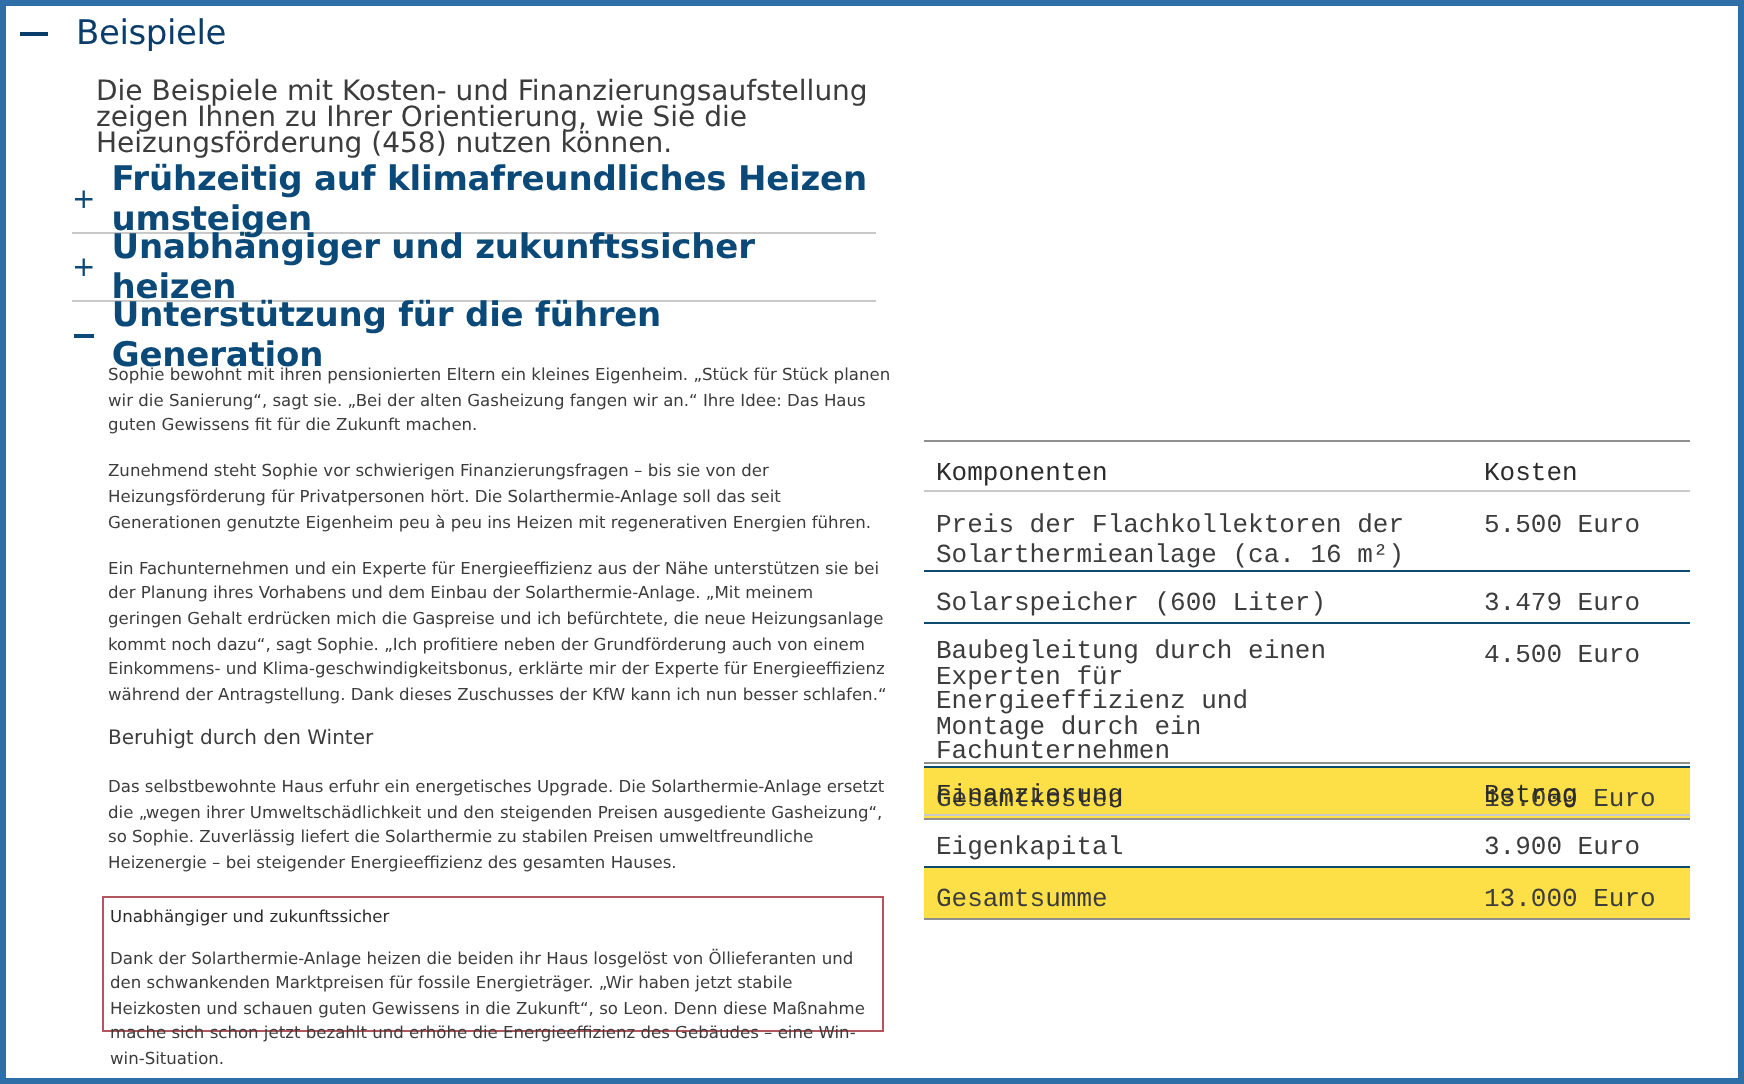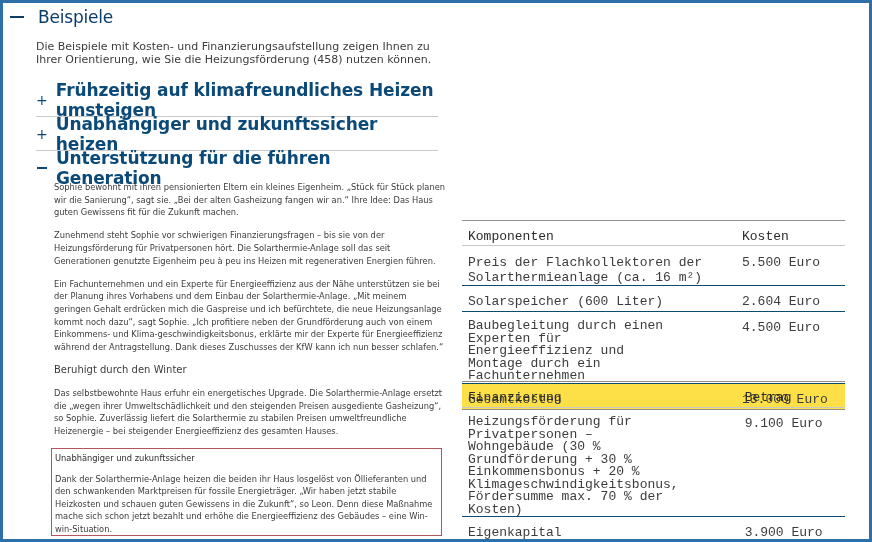--- a/index.html
+++ b/index.html
@@ -21,43 +21,43 @@
     position: absolute; left: 10px; top: 4px; height: 26px;
     display: flex; align-items: center;
     color: #0b3d6b;
   }
   .section-head .toggle {
     width: 14px; height: 2px; background: #0b3d6b; margin-right: 14px; margin-left: 0px;
   }
   .section-head .title { font-size: 17px; font-weight: normal; letter-spacing: -0.2px; }
 
   .intro {
-    position: absolute; left: 36px; top: 40px; width: 420px;
-    font-size: 11px; line-height: 13px; color: #3c3c3c;
+    position: absolute; left: 48px; top: 40px; width: 420px;
+    font-size: 14px; line-height: 13px; color: #3c3c3c;
   }
 
   .accordion { position: absolute; left: 36px; top: 83px; width: 402px; }
   .acc-item {
     height: 34px; display: flex; align-items: center;
     border-bottom: 1px solid #c9c9c9;
     color: #0b4a78; cursor: pointer;
   }
   .acc-item.open { border-bottom: none; }
   .acc-item .sym {
     width: 12px; text-align: center; font-size: 14px; margin-right: 8px; line-height: 1;
   }
   .acc-item .minus { width: 10px; height: 1.5px; background: #0b4a78; margin: 0 9px 0 1px; }
   .acc-item .label { font-size: 17px; font-weight: bold; letter-spacing: -0.1px; }
 
   .content { position: absolute; left: 54px; top: 181px; width: 392px; font-size: 8.3px; line-height: 12.6px; color: #3c3c3c; }
   .content p { margin-bottom: 10.6px; }
   .content h4 { font-size: 10px; font-weight: bold; color: #3c3c3c; margin-bottom: 10.6px; font-weight: normal; }
 
   .highlight {
-    position: absolute; left: 51px; top: 448px; width: 391px; height: 88px;
+    position: absolute; left: 51px; top: 448px; width: 391px; height: 68px;
     border: 1px solid #b1565c;
     padding: 3px 3px 0 3px;
     font-size: 8.3px; line-height: 12.6px; color: #3c3c3c;
   }
   .highlight h4 { font-size: 8.3px; font-weight: normal; color: #2b2b2b; margin-bottom: 8px; }
 
   table.data { position: absolute; left: 462px; width: 383px; border-collapse: collapse; font-size: 13px; color: #3c3c3c; font-family: Liberation Mono, monospace; }
   table.data th, table.data td { text-align: left; vertical-align: top; font-weight: normal; padding: 0 6px; }
   table.data thead tr { border-top: 1.5px solid #8f8f8f; border-bottom: 1px solid #c9c9c9; }
   table.data tbody tr { border-bottom: 1px solid #0c4a6e; }
@@ -114,45 +114,41 @@
         <th class="col2" style="padding-top:8px">Kosten</th>
       </tr>
     </thead>
     <tbody>
       <tr style="height:27px">
         <td style="padding-top:9px">Preis der Flachkollektoren der Solarthermieanlage (ca. 16 m²)</td>
         <td class="col2" style="padding-top:9px">5.500 Euro</td>
       </tr>
       <tr style="height:26px">
         <td style="padding-top:8px">Solarspeicher (600 Liter)</td>
-        <td class="col2" style="padding-top:8px">2.604 Euro</td>
+        <td class="col2" style="padding-top:8px">3.479 Euro</td>
       </tr>
       <tr style="height:40px">
         <td style="padding-top:8px;padding-right:50px;line-height:12.5px">Baubegleitung durch einen Experten für Energieeffizienz und Montage durch ein Fachunternehmen</td>
         <td class="col2" style="padding-top:8px">4.500 Euro</td>
       </tr>
       <tr class="total" style="height:26px">
         <td style="padding-top:8px">Gesamtkosten</td>
         <td class="col2" style="padding-top:8px">13.000 Euro</td>
       </tr>
     </tbody>
   </table>
 
   <table class="data" id="tbl-finance">
     <thead>
       <tr style="height:26px">
         <th style="padding-top:8px">Finanzierung</th>
         <th class="col2" style="padding-top:8px">Betrag</th>
       </tr>
     </thead>
     <tbody>
-      <tr style="height:64px">
-        <td style="padding-top:8px;padding-right:60px;line-height:12.5px">Heizungsförderung für Privatpersonen – Wohngebäude (30 % Grundförderung + 30 % Einkommensbonus + 20 % Klimageschwindigkeitsbonus, Fördersumme max. 70 % der Kosten)</td>
-        <td class="col2" style="padding-top:8px">9.100 Euro</td>
-      </tr>
       <tr style="height:26px">
         <td style="padding-top:8px">Eigenkapital</td>
         <td class="col2" style="padding-top:8px">3.900 Euro</td>
       </tr>
       <tr class="total" style="height:26px">
         <td style="padding-top:8px">Gesamtsumme</td>
         <td class="col2" style="padding-top:8px">13.000 Euro</td>
       </tr>
     </tbody>
   </table>

